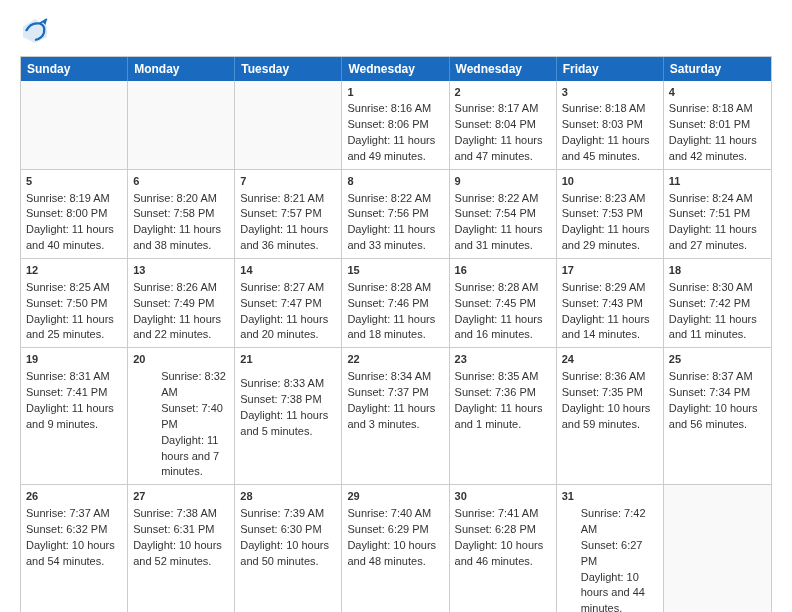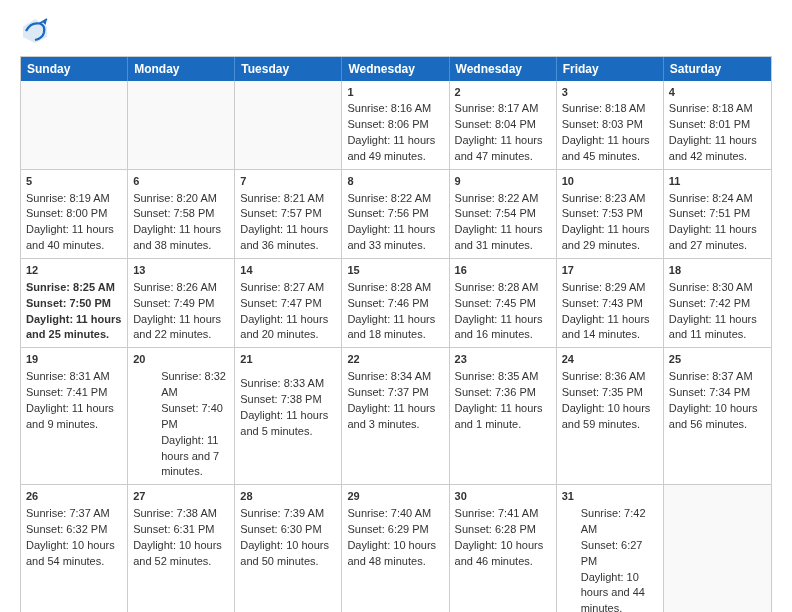--- a/index.html
+++ b/index.html
@@ -219,21 +219,21 @@
           <div class="cal-cell">
             <span class="day-num">11</span>
             <div class="cell-text" style="white-space: pre-line;">Sunrise: 8:24 AM
 Sunset: 7:51 PM
 Daylight: 11 hours and 27 minutes.</div>
           </div>
         </div>
         <div class="cal-row">
           <div class="cal-cell">
             <span class="day-num">12</span>
-            <div class="cell-text" style="white-space: pre-line; font-weight: bold;">Sunrise: 8:25 AM
+            <div class="cell-text" style="white-space: pre-line;">Sunrise: 8:25 AM
 Sunset: 7:50 PM
 Daylight: 11 hours and 25 minutes.</div>
           </div>
           <div class="cal-cell">
             <span class="day-num">13</span>
             <div class="cell-text" style="white-space: pre-line;">Sunrise: 8:26 AM
 Sunset: 7:49 PM
 Daylight: 11 hours and 22 minutes.</div>
           </div>
           <div class="cal-cell">

